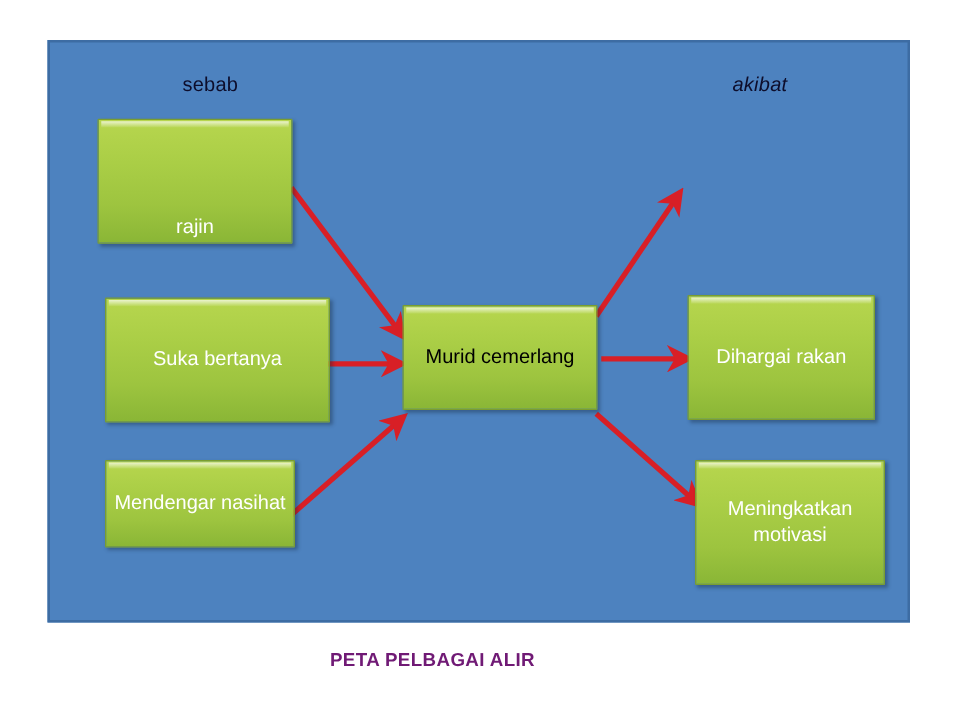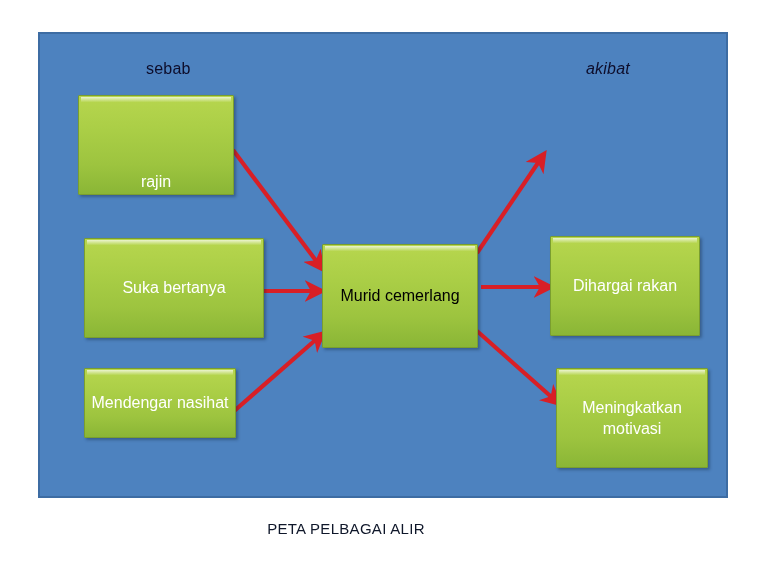--- a/index.html
+++ b/index.html
@@ -75,21 +75,21 @@
   }
   .node .node-text {
     position: relative;
     z-index: 2;
   }
   .node.dark-text { color: #000000; }
 
   #node-rajin            { left: 78px;  top: 95px;  width: 156px; height: 100px; align-items: flex-end; }
   #node-suka-bertanya    { left: 84px;  top: 238px; width: 180px; height: 100px; }
   #node-mendengar        { left: 84px;  top: 368px; width: 152px; height: 70px; }
-  #node-murid-cemerlang  { left: 322px; top: 244px; width: 156px; height: 104px;  }
+  #node-murid-cemerlang  { left: 322px; top: 244px; width: 156px; height: 84px;  }
   #node-markah-tinggi    { left: 544px; top: 100px; width: 154px; height: 100px; }
   #node-dihargai-rakan   { left: 550px; top: 236px; width: 150px; height: 100px; align-items: center; }
   #node-meningkatkan     { left: 556px; top: 368px; width: 152px; height: 100px; }
 
   
   #arrows {
     position: absolute;
     left: 0;
     top: 0;
     width: 768px;
@@ -98,22 +98,22 @@
   }
 
   
   #diagram-caption {
     position: absolute;
     left: 0;
     top: 520px;
     width: 692px;
     text-align: center;
     font-size: 15px;
-    font-weight: normal;
-    color: #0f172a;
+    font-weight: bold;
+    color: #701a75;
     letter-spacing: 0.3px;
   }
 </style>
 </head>
 <body>
 
 <div id="stage">
 
   <div id="panel"></div>
 

